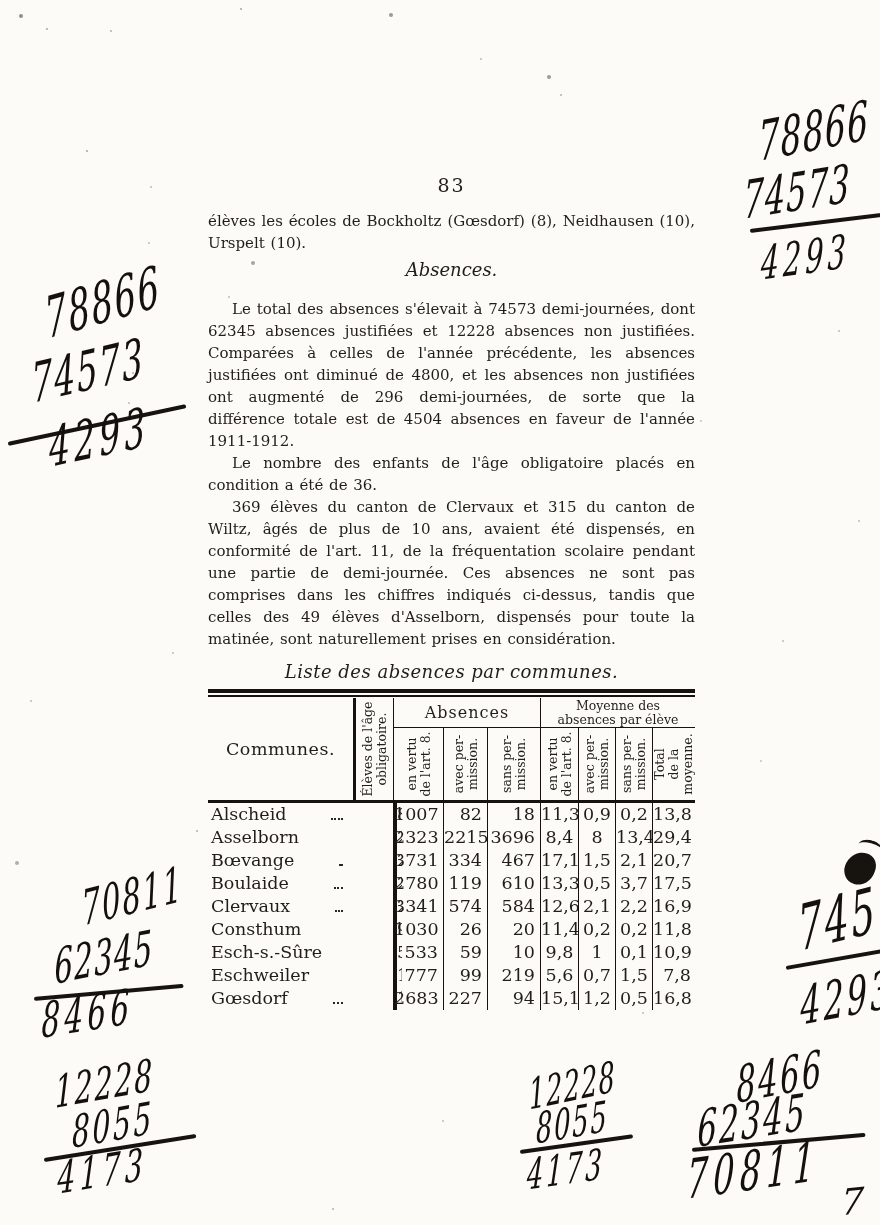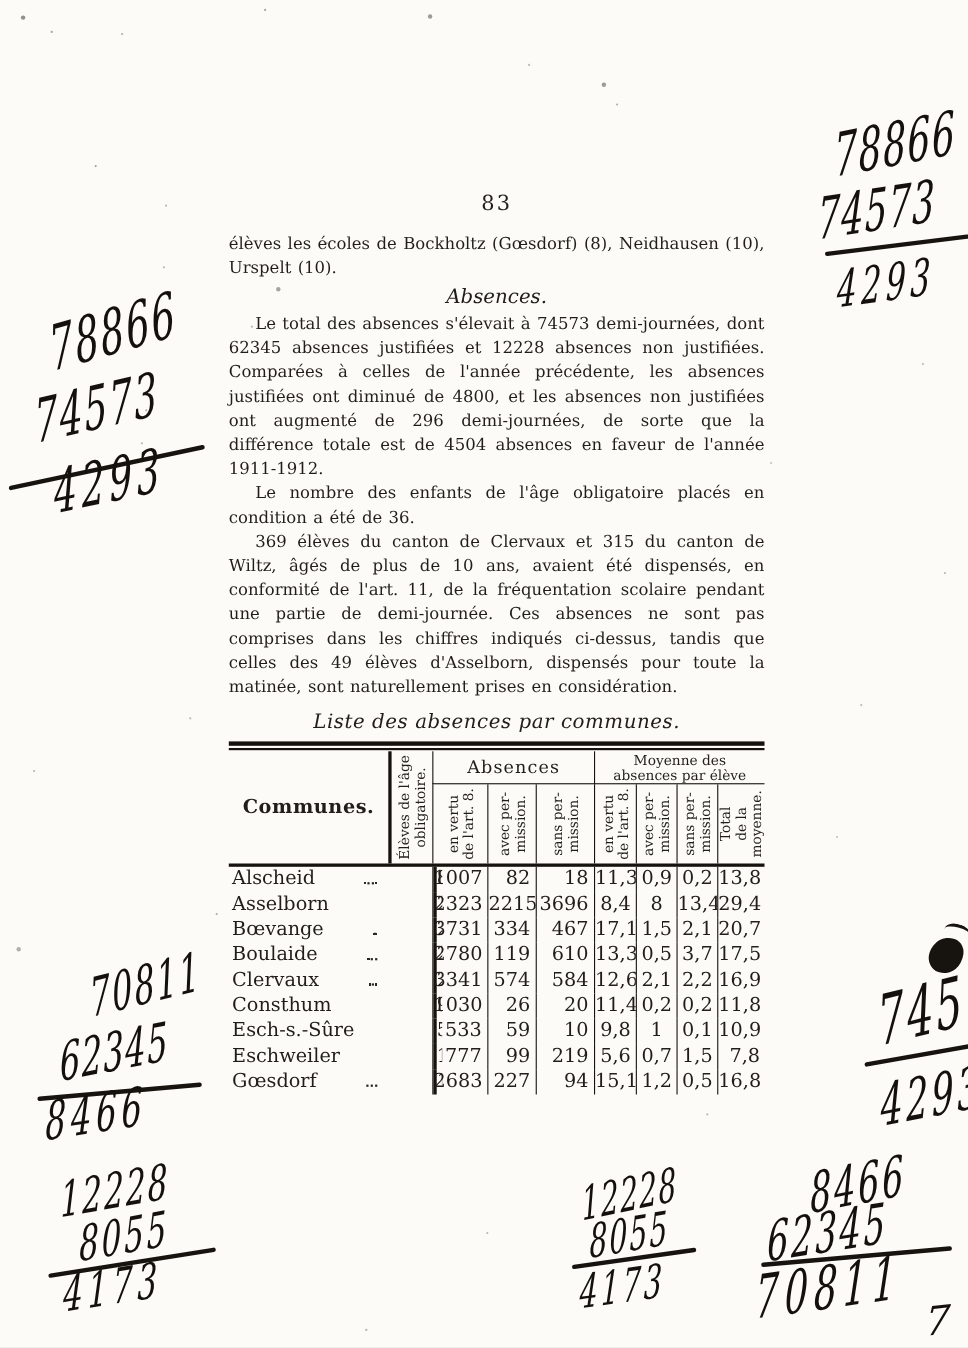--- a/index.html
+++ b/index.html
@@ -7,33 +7,33 @@
     position:relative;width:880px;height:1225px;margin:0 auto;
     background:#fcfbf7;overflow:hidden;
     font-family:"DejaVu Serif", serif;color:#211e1a;
   }
   
   .flow{position:absolute;left:208px;top:210px;width:487px;}
   .flow p{margin:0;font-size:15px;line-height:22px;text-align:justify;word-spacing:1px;}
   .flow p.indent{text-indent:24px;}
   .page-number{position:absolute;left:208px;top:174px;width:487px;text-align:center;
     font-size:19px;letter-spacing:2px;}
-  .center-ital{font-size:18px;font-style:italic;text-align:center;margin:5px 0 3px 0;}
+  .center-ital{font-size:18px;font-style:italic;text-align:center;margin:5px 0 18px 0;}
   .caption{font-size:18px;font-style:italic;text-align:center;margin:11px 0 7px 0;letter-spacing:0.5px;}
   
   .table-wrap{border-top:4px solid #16130e;margin-top:2px;}
   .rule-thin{height:0;border-top:2px solid #16130e;margin-top:2px;}
   .thead{display:grid;margin-top:1px;
     grid-template-columns:145px 40px 50px 44px 53px 38px 37px 37px 43px;
     grid-template-rows:30px 72px;border-bottom:3.5px solid #16130e;}
   .trow{display:grid;height:23px;
     grid-template-columns:145px 40px 50px 44px 53px 38px 37px 37px 43px;}
   .h,.cell{box-sizing:border-box;border-left:1.6px solid #16130e;overflow:hidden;}
   .h-communes{grid-row:1/3;grid-column:1/2;border-left:none;display:flex;align-items:center;justify-content:center;
-    font-size:17.5px;letter-spacing:0.5px;font-weight:bold;}
+    font-size:17.5px;letter-spacing:0.5px;}
   .h-eleves{grid-row:1/3;grid-column:2/3;border-left:3px solid #16130e;position:relative;}
   .h-grp-abs{grid-row:1/2;grid-column:3/6;border-bottom:1.8px solid #16130e;
     display:flex;align-items:center;justify-content:center;font-size:16px;letter-spacing:1px;}
   .h-grp-moy{grid-row:1/2;grid-column:6/10;border-bottom:1.8px solid #16130e;
     display:flex;align-items:center;justify-content:center;font-size:12.5px;line-height:1.1;
     white-space:pre-line;text-align:center;}
   .h-sub{grid-row:2/3;position:relative;}
   .vlab{position:absolute;left:50%;top:50%;
     transform:translate(-50%,-50%) rotate(-90deg);
     white-space:pre;text-align:center;font-size:12.5px;line-height:1.12;}

